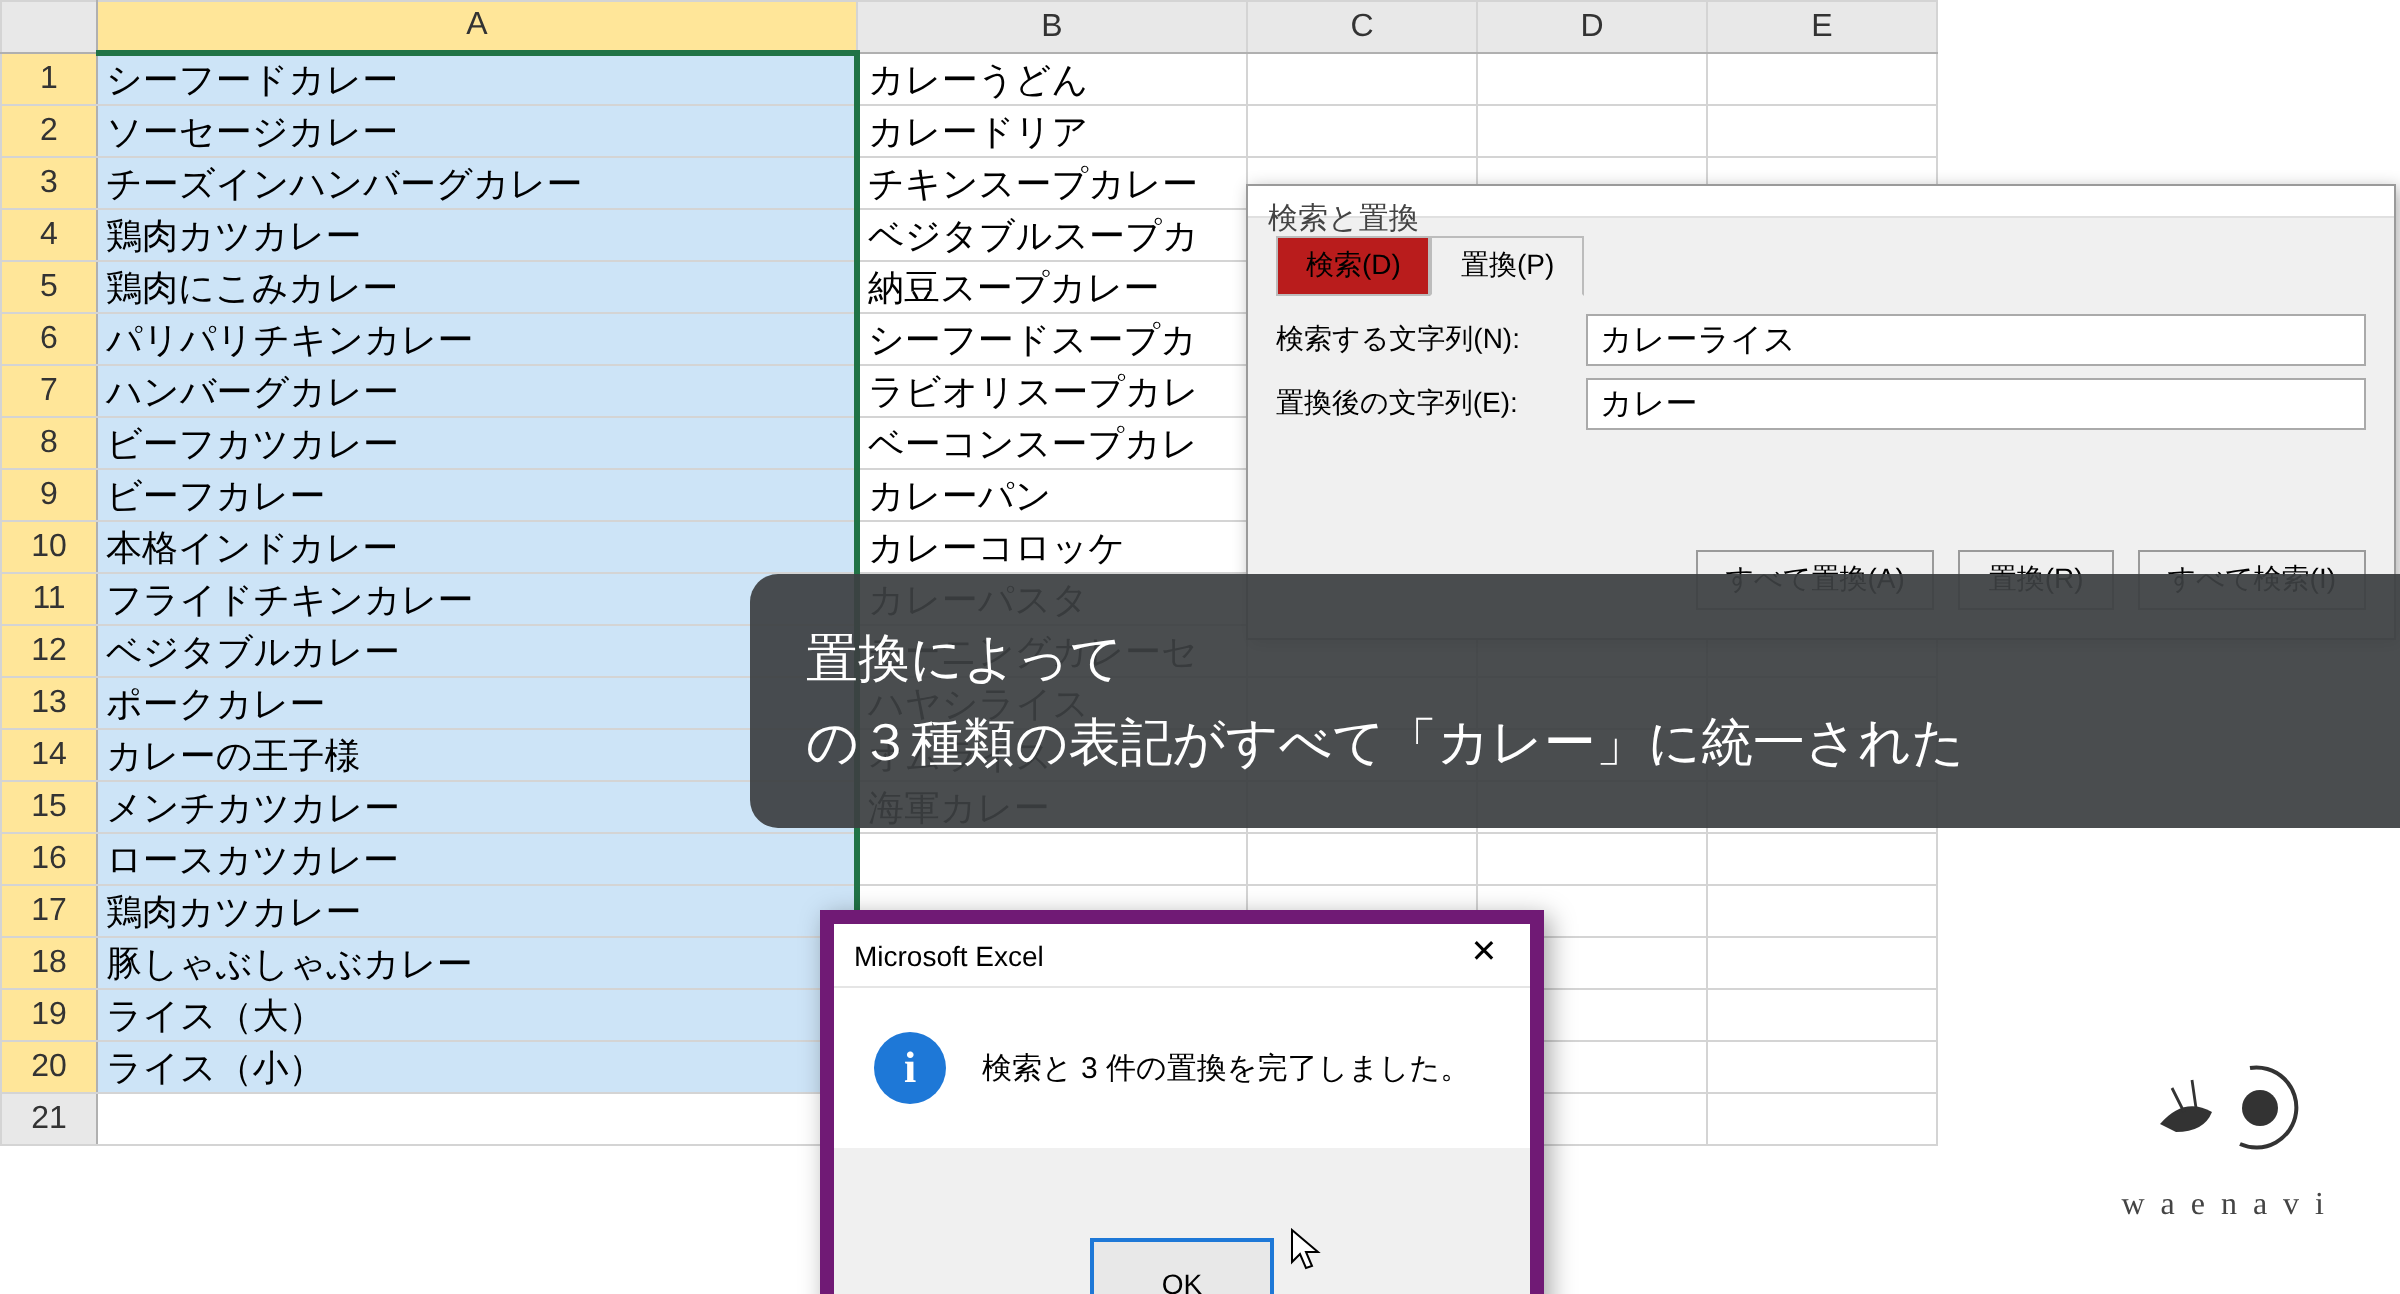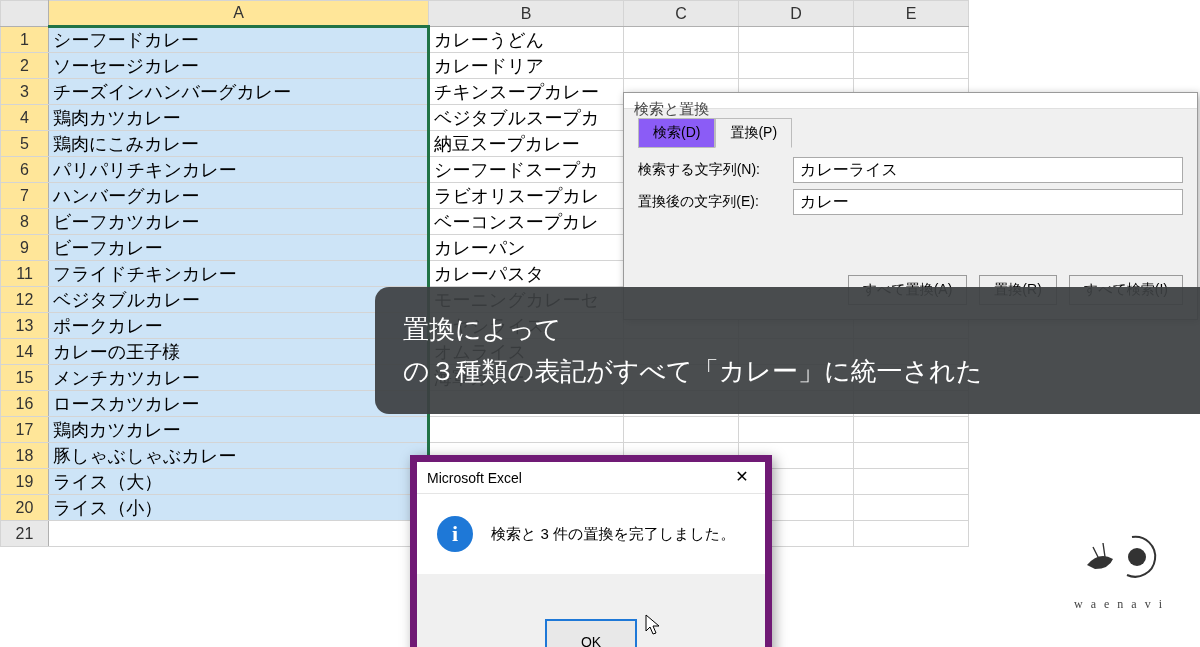--- a/index.html
+++ b/index.html
@@ -93,21 +93,21 @@
   padding: 5px 14px;
   border: 1px solid #bcbcbc;
   background: #f7f7f7;
   font-size: 14px;
   cursor: pointer;
   position: relative;
   top: 1px;
 }
 .tab.inactive {
   border-bottom: 1px solid #bcbcbc;
-  background: #8b5cf6;
+  background: #b91c1c;
 }
 .tab.active {
   background: #f0f0f0;
   border-bottom: 1px solid #f0f0f0;
 }
 .form-row {
   display: flex;
   align-items: center;
   margin: 6px 0;
 }
@@ -226,21 +226,21 @@
   text-align: center;
   color: #444;
   font-family: Georgia, serif;
 }
 .watermark .wm-icon {
   font-size: 44px;
   line-height: 1;
 }
 .watermark .wm-text {
   letter-spacing: 8px;
-  font-size: 12px;
+  font-size: 16px;
   margin-top: 4px;
 }
 </style>
 </head>
 <body>
 
 <table class="grid">
   <tbody>
       <tr>
     <th class="corner"></th>
@@ -311,20 +311,28 @@
         <td class="cellA">ビーフカツカレー</td>
         <td class="cellB">ベーコンスープカレ</td>
         <td class="cellC"></td>
         <td class="cellD"></td>
         <td class="cellE"></td>
       </tr>
   <tr>
         <th class="rowhdr sel">9</th>
         <td class="cellA">ビーフカレー</td>
         <td class="cellB">カレーパン</td>
+        <td class="cellC"></td>
+        <td class="cellD"></td>
+        <td class="cellE"></td>
+      </tr>
+  <tr>
+        <th class="rowhdr sel">10</th>
+        <td class="cellA">本格インドカレー</td>
+        <td class="cellB">カレーコロッケ</td>
         <td class="cellC"></td>
         <td class="cellD"></td>
         <td class="cellE"></td>
       </tr>
   <tr>
         <th class="rowhdr sel">11</th>
         <td class="cellA">フライドチキンカレー</td>
         <td class="cellB">カレーパスタ</td>
         <td class="cellC"></td>
         <td class="cellD"></td>

